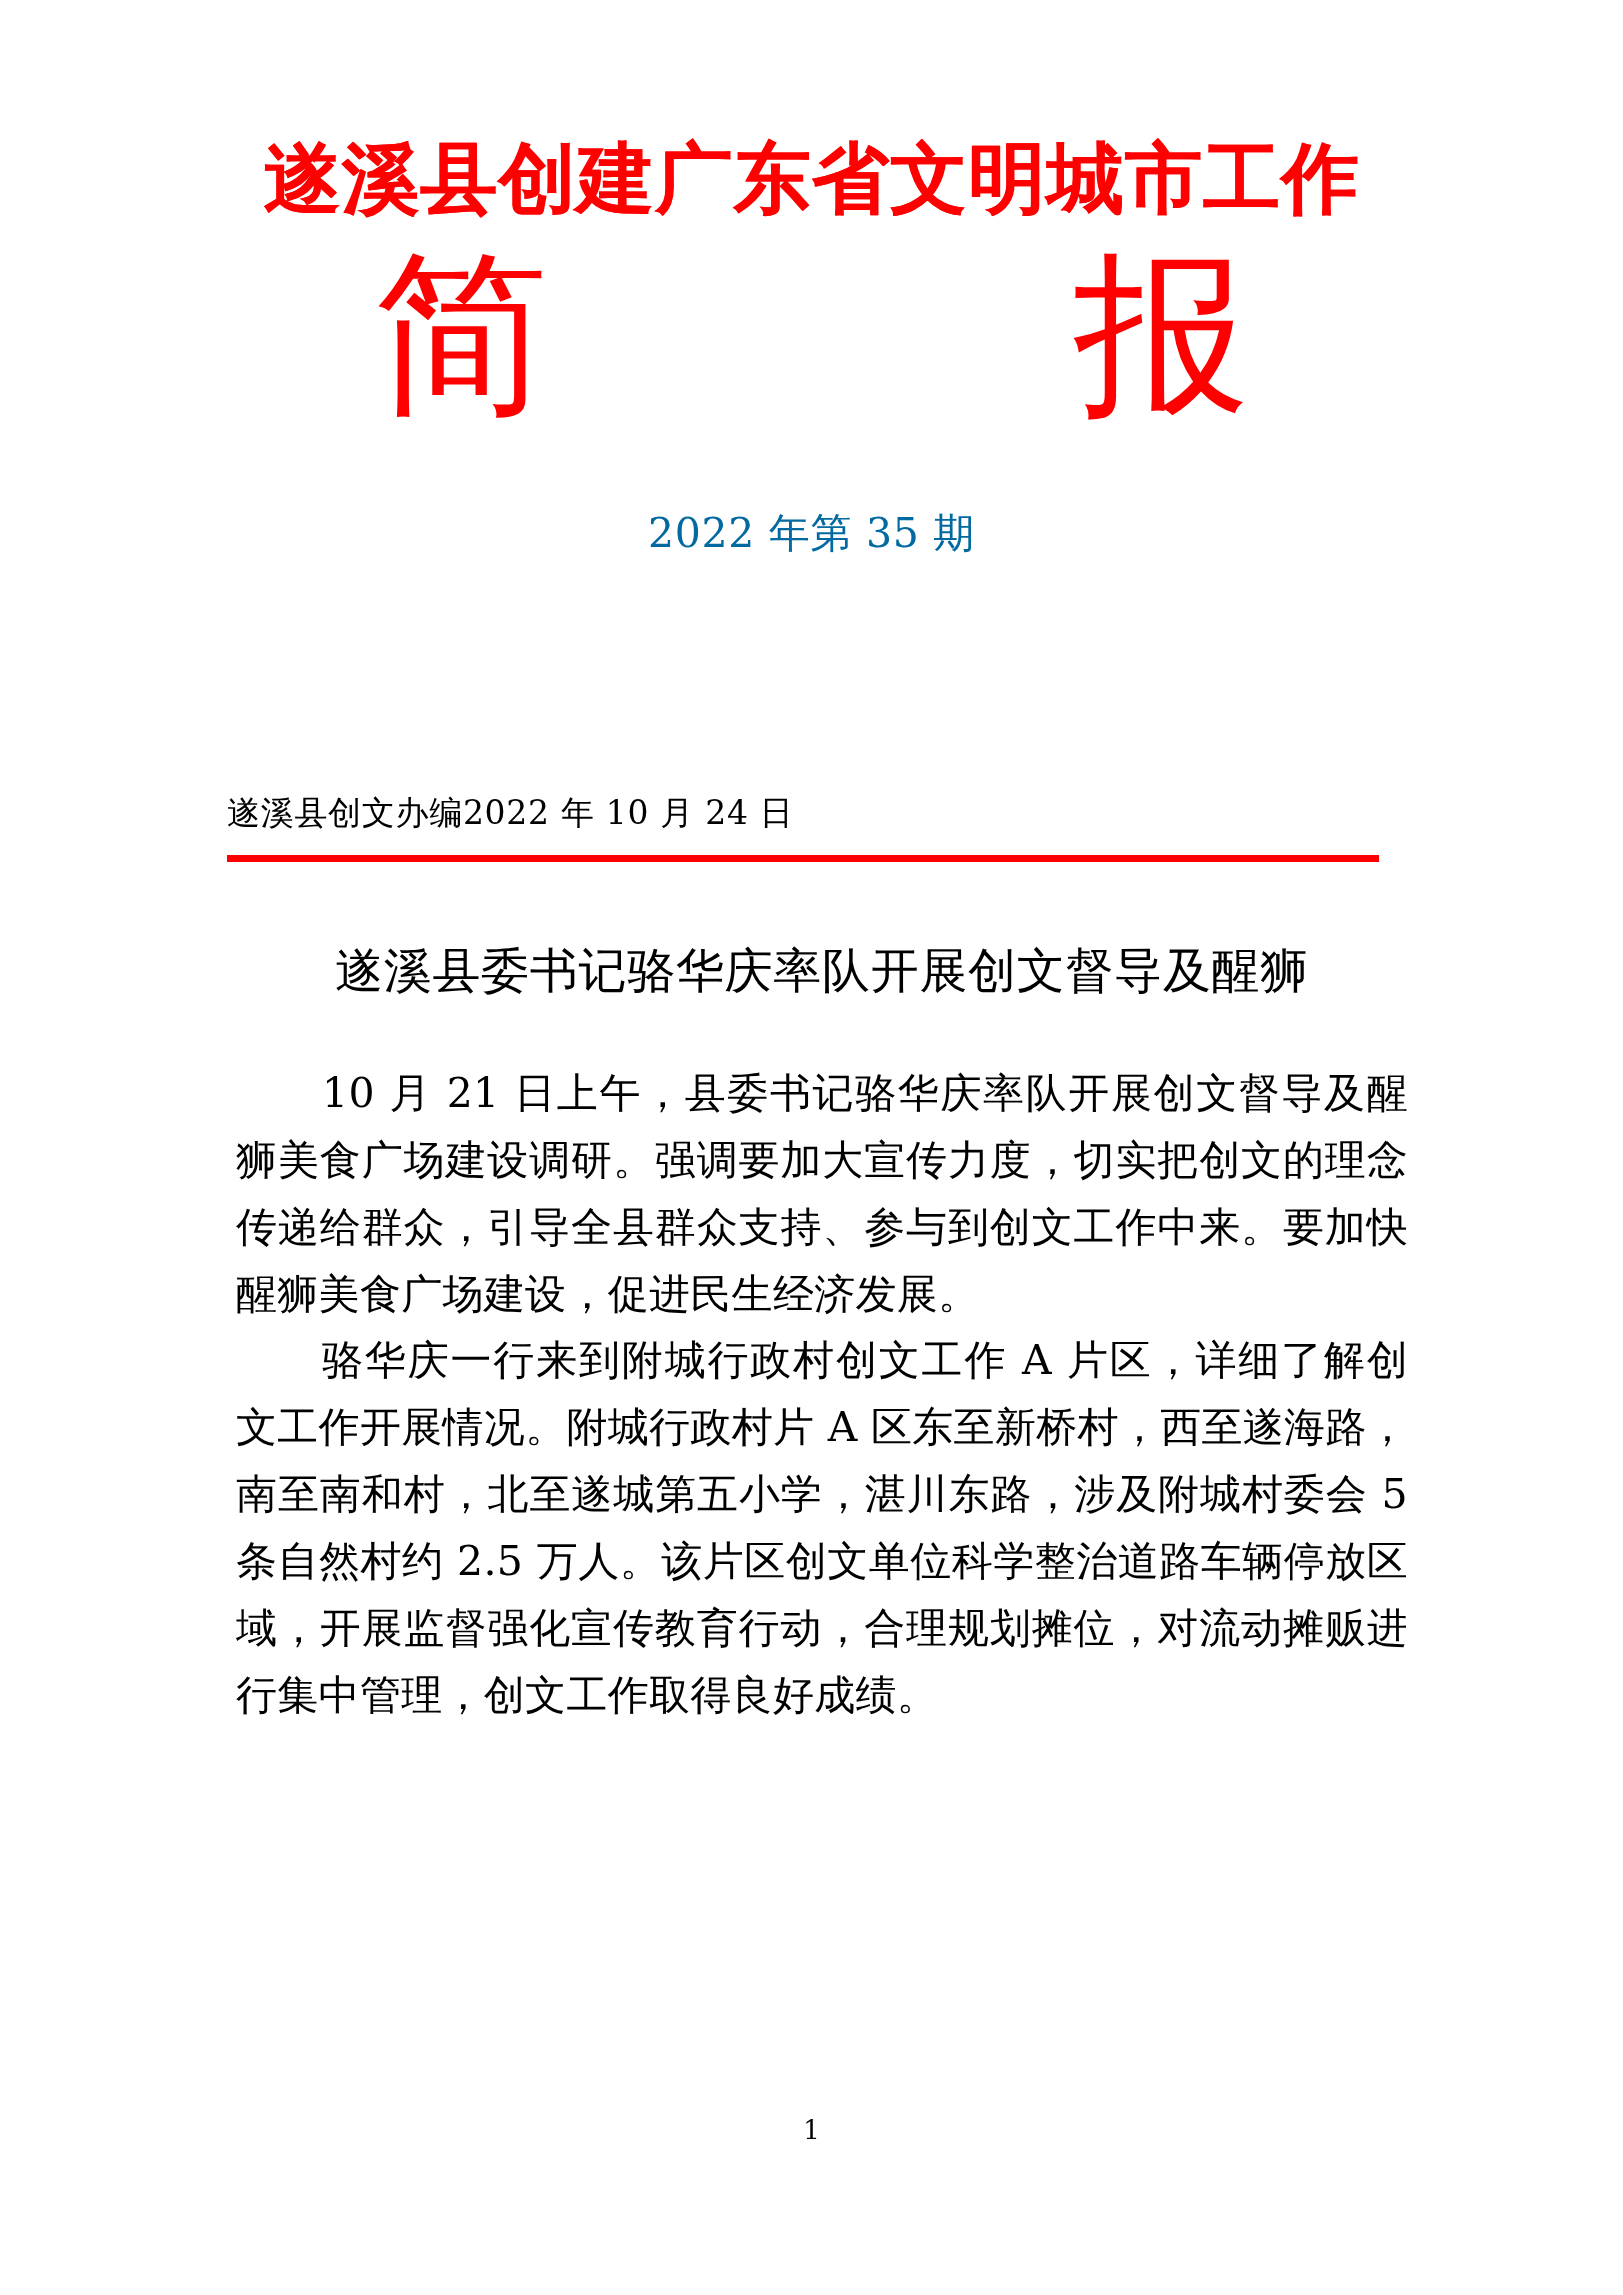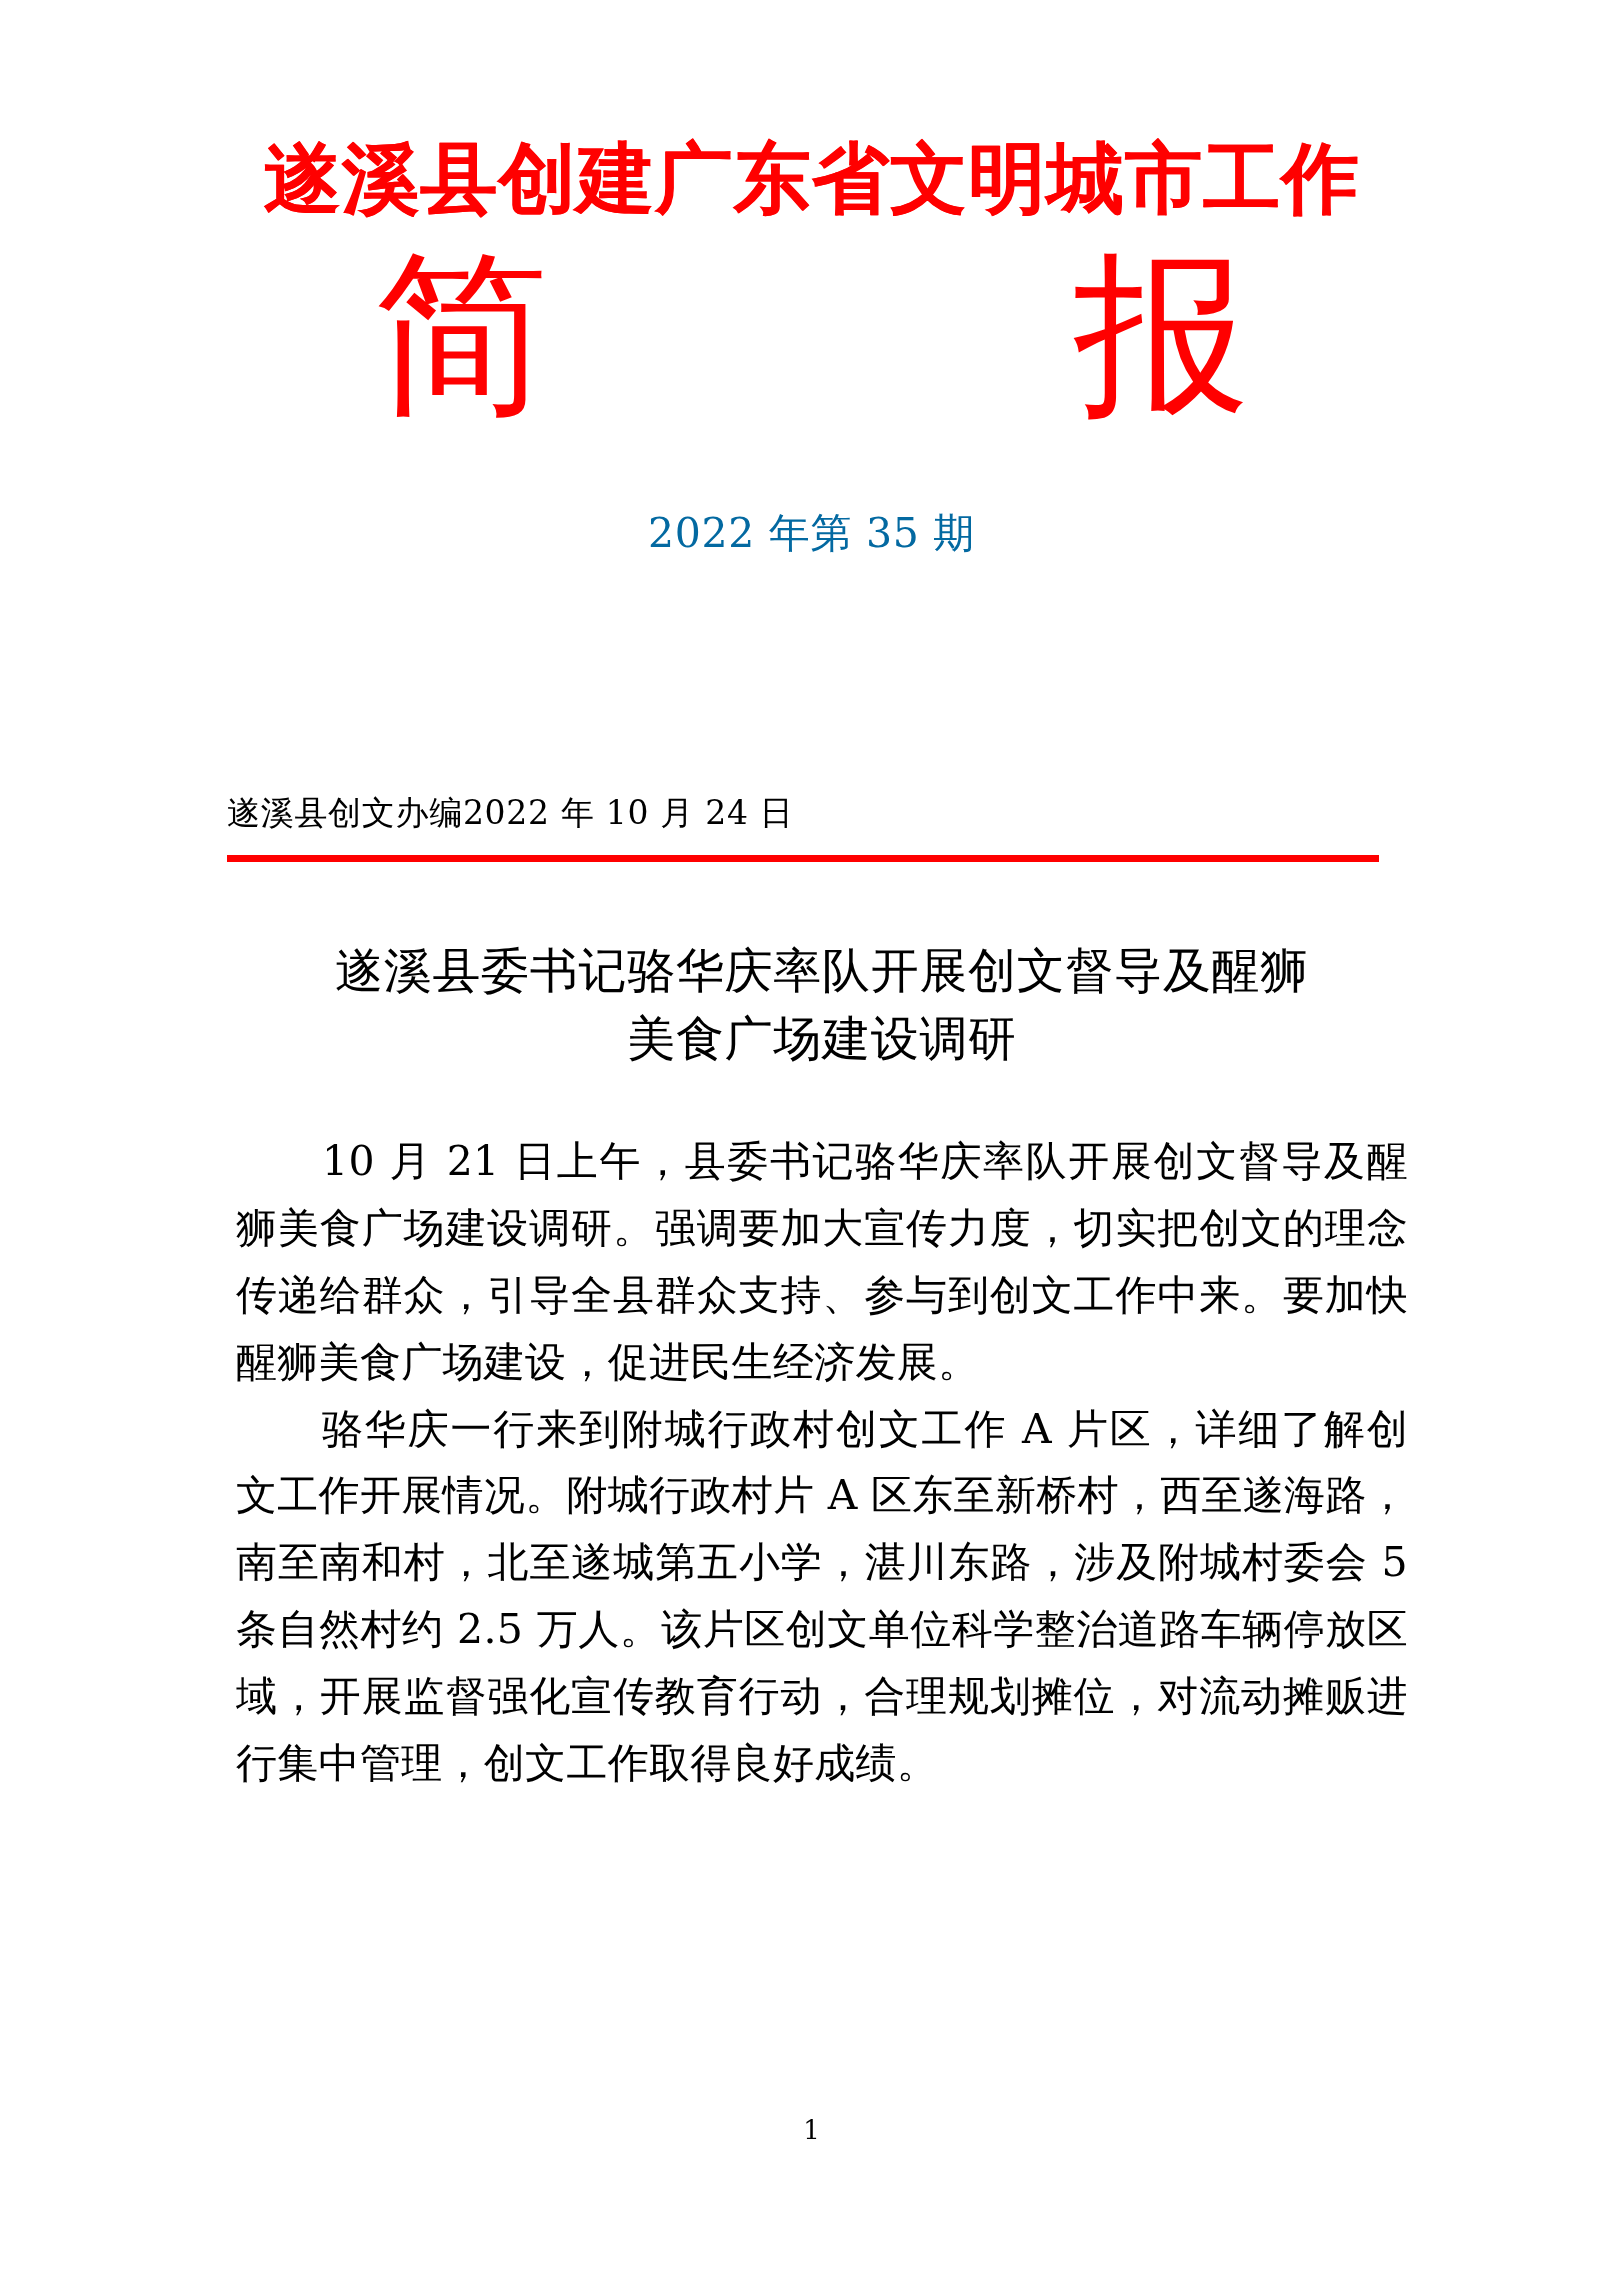--- a/index.html
+++ b/index.html
@@ -152,21 +152,20 @@
   <div class="meta-row">
     <span class="meta-left">遂溪县创文办编</span>
     <span class="meta-right">2022 年 10 月 24 日</span>
   </div>
 
   <div class="red-rule"></div>
 
   <div class="article">
     <h1 class="article-title">
       <span>遂溪县委书记骆华庆率队开展创文督导及醒狮</span><br>
-      <span>美食广场建设调研</span>
     </h1>
 
     <div class="body-block">
       <p class="body-para">10 月 21 日上午，县委书记骆华庆率队开展创文督导及醒狮美食广场建设调研。强调要加大宣传力度，切实把创文的理念传递给群众，引导全县群众支持、参与到创文工作中来。要加快醒狮美食广场建设，促进民生经济发展。</p>
       <p class="body-para">骆华庆一行来到附城行政村创文工作 A 片区，详细了解创文工作开展情况。附城行政村片 A 区东至新桥村，西至遂海路，南至南和村，北至遂城第五小学，湛川东路，涉及附城村委会 5 条自然村约 2.5 万人。该片区创文单位科学整治道路车辆停放区域，开展监督强化宣传教育行动，合理规划摊位，对流动摊贩进行集中管理，创文工作取得良好成绩。</p>
     </div>
   </div>
 
   <div class="page-number">1</div>
 

